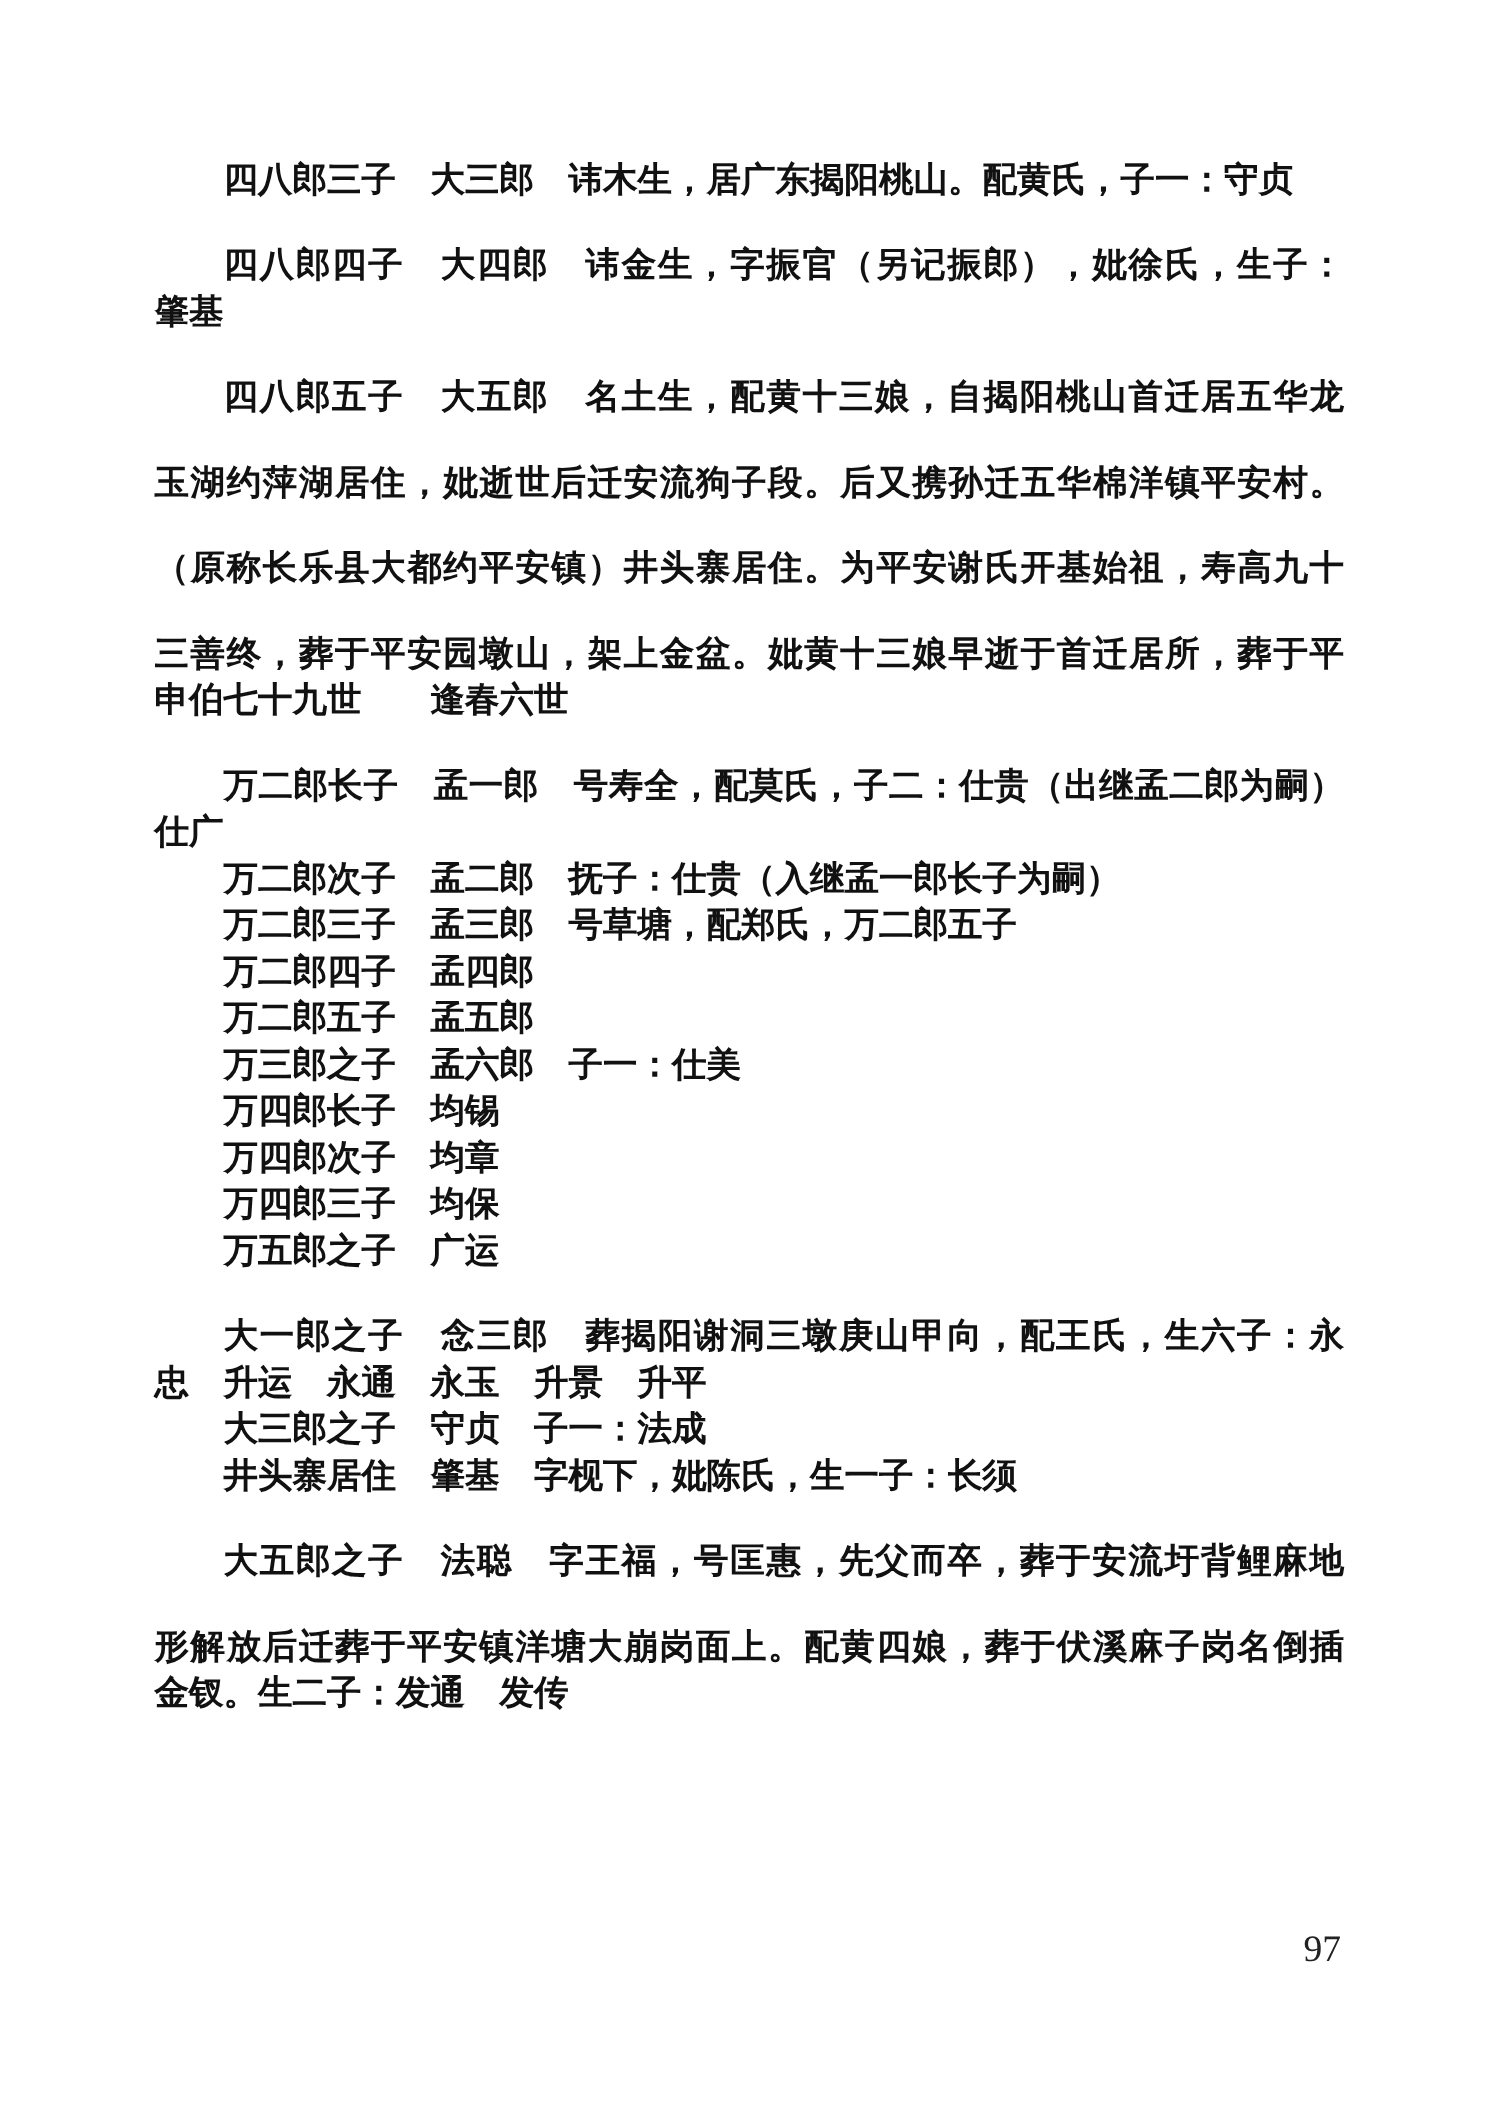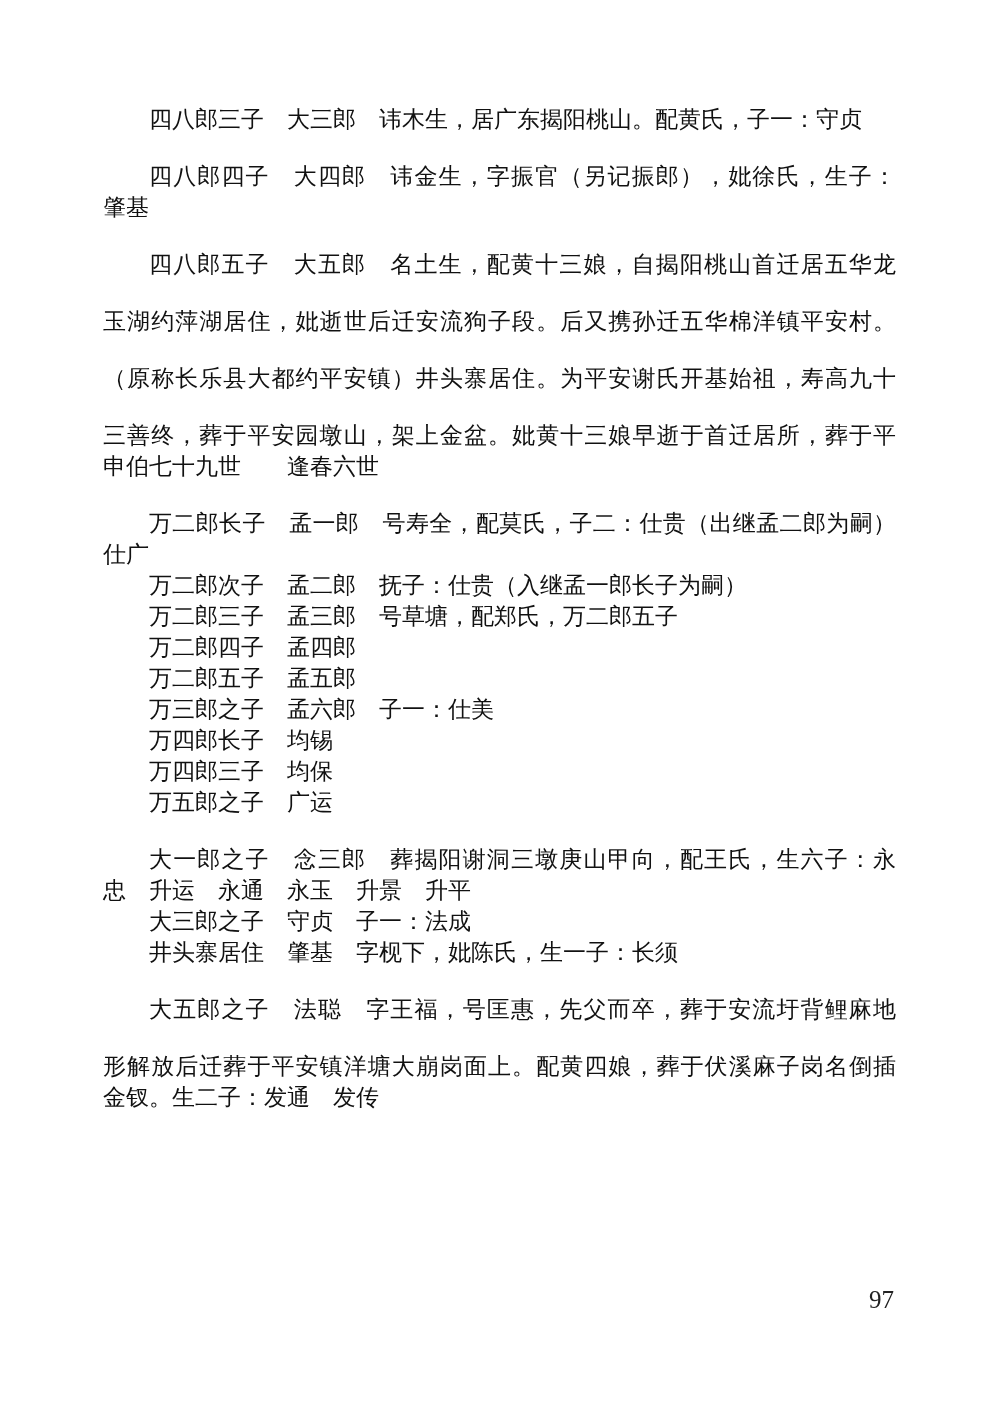--- a/index.html
+++ b/index.html
@@ -21,20 +21,21 @@
     left: 103px;
     top: 104px;
     width: 793px;
     font-size: 23px;
     line-height: 31px;
   }
   .line {
     height: 31px;
     white-space: nowrap;
     text-align: left;
+    font-weight: bold;
   }
   .line.fill {
     white-space: normal;
     text-align: justify;
     text-align-last: justify;
     margin-top: 26px;
   }
   .line.indent {
     text-indent: 2em;
   }
@@ -62,20 +63,21 @@
       <div class="line fill">三善终，葬于平安园墩山，架上金盆。妣黄十三娘早逝于首迁居所，葬于平</div>
       <div class="line">申伯七十九世　　逢春六世</div>
       <div class="line indent fill">万二郎长子　孟一郎　号寿全，配莫氏，子二：仕贵（出继孟二郎为嗣）</div>
       <div class="line">仕广</div>
       <div class="line indent">万二郎次子　孟二郎　抚子：仕贵（入继孟一郎长子为嗣）</div>
       <div class="line indent">万二郎三子　孟三郎　号草塘，配郑氏，万二郎五子</div>
       <div class="line indent">万二郎四子　孟四郎</div>
       <div class="line indent">万二郎五子　孟五郎</div>
       <div class="line indent">万三郎之子　孟六郎　子一：仕美</div>
       <div class="line indent">万四郎长子　均锡</div>
+      <div class="line indent">万四郎次子　均章</div>
       <div class="line indent">万四郎三子　均保</div>
       <div class="line indent">万五郎之子　广运</div>
       <div class="line indent fill">大一郎之子　念三郎　葬揭阳谢洞三墩庚山甲向，配王氏，生六子：永</div>
       <div class="line">忠　升运　永通　永玉　升景　升平</div>
       <div class="line indent">大三郎之子　守贞　子一：法成</div>
       <div class="line indent">井头寨居住　肇基　字枧下，妣陈氏，生一子：长须</div>
       <div class="line indent fill">大五郎之子　法聪　字王福，号匡惠，先父而卒，葬于安流圩背鲤麻地</div>
       <div class="line fill">形解放后迁葬于平安镇洋塘大崩岗面上。配黄四娘，葬于伏溪麻子岗名倒插</div>
       <div class="line">金钗。生二子：发通　发传</div>
     </div>

